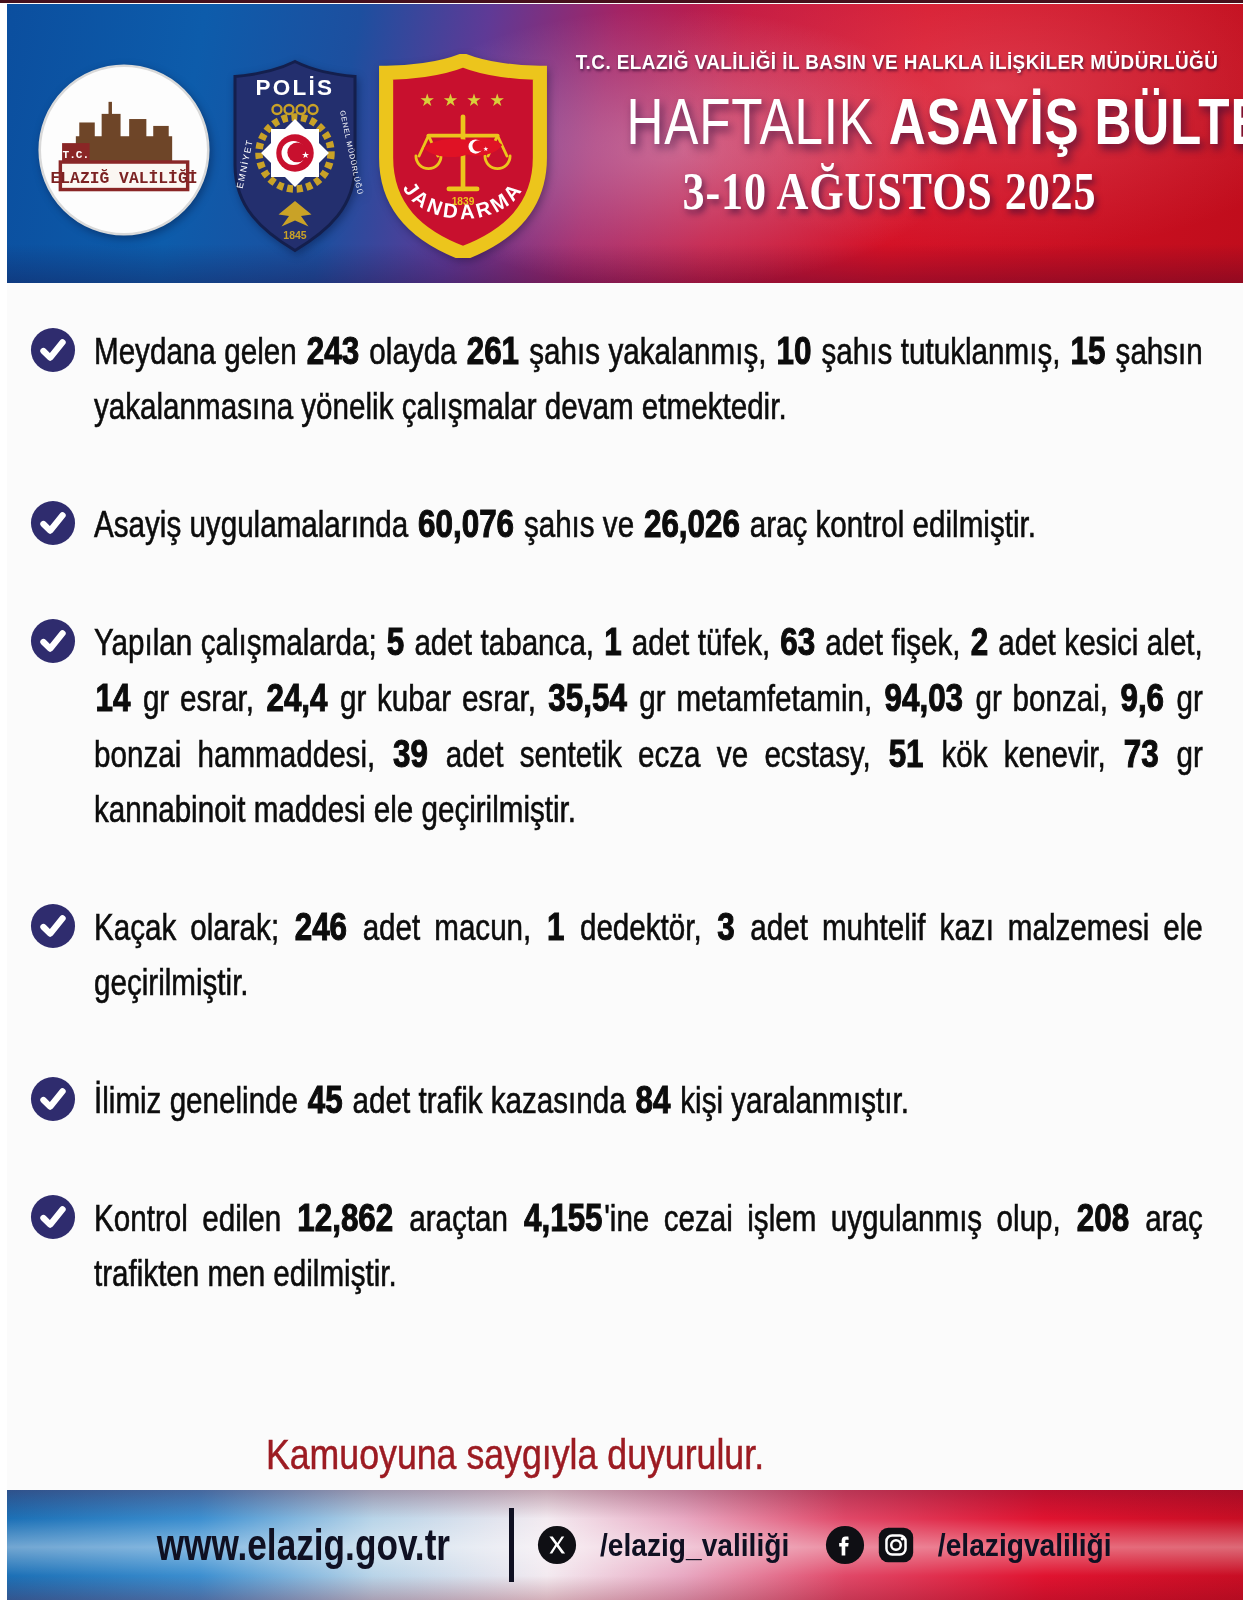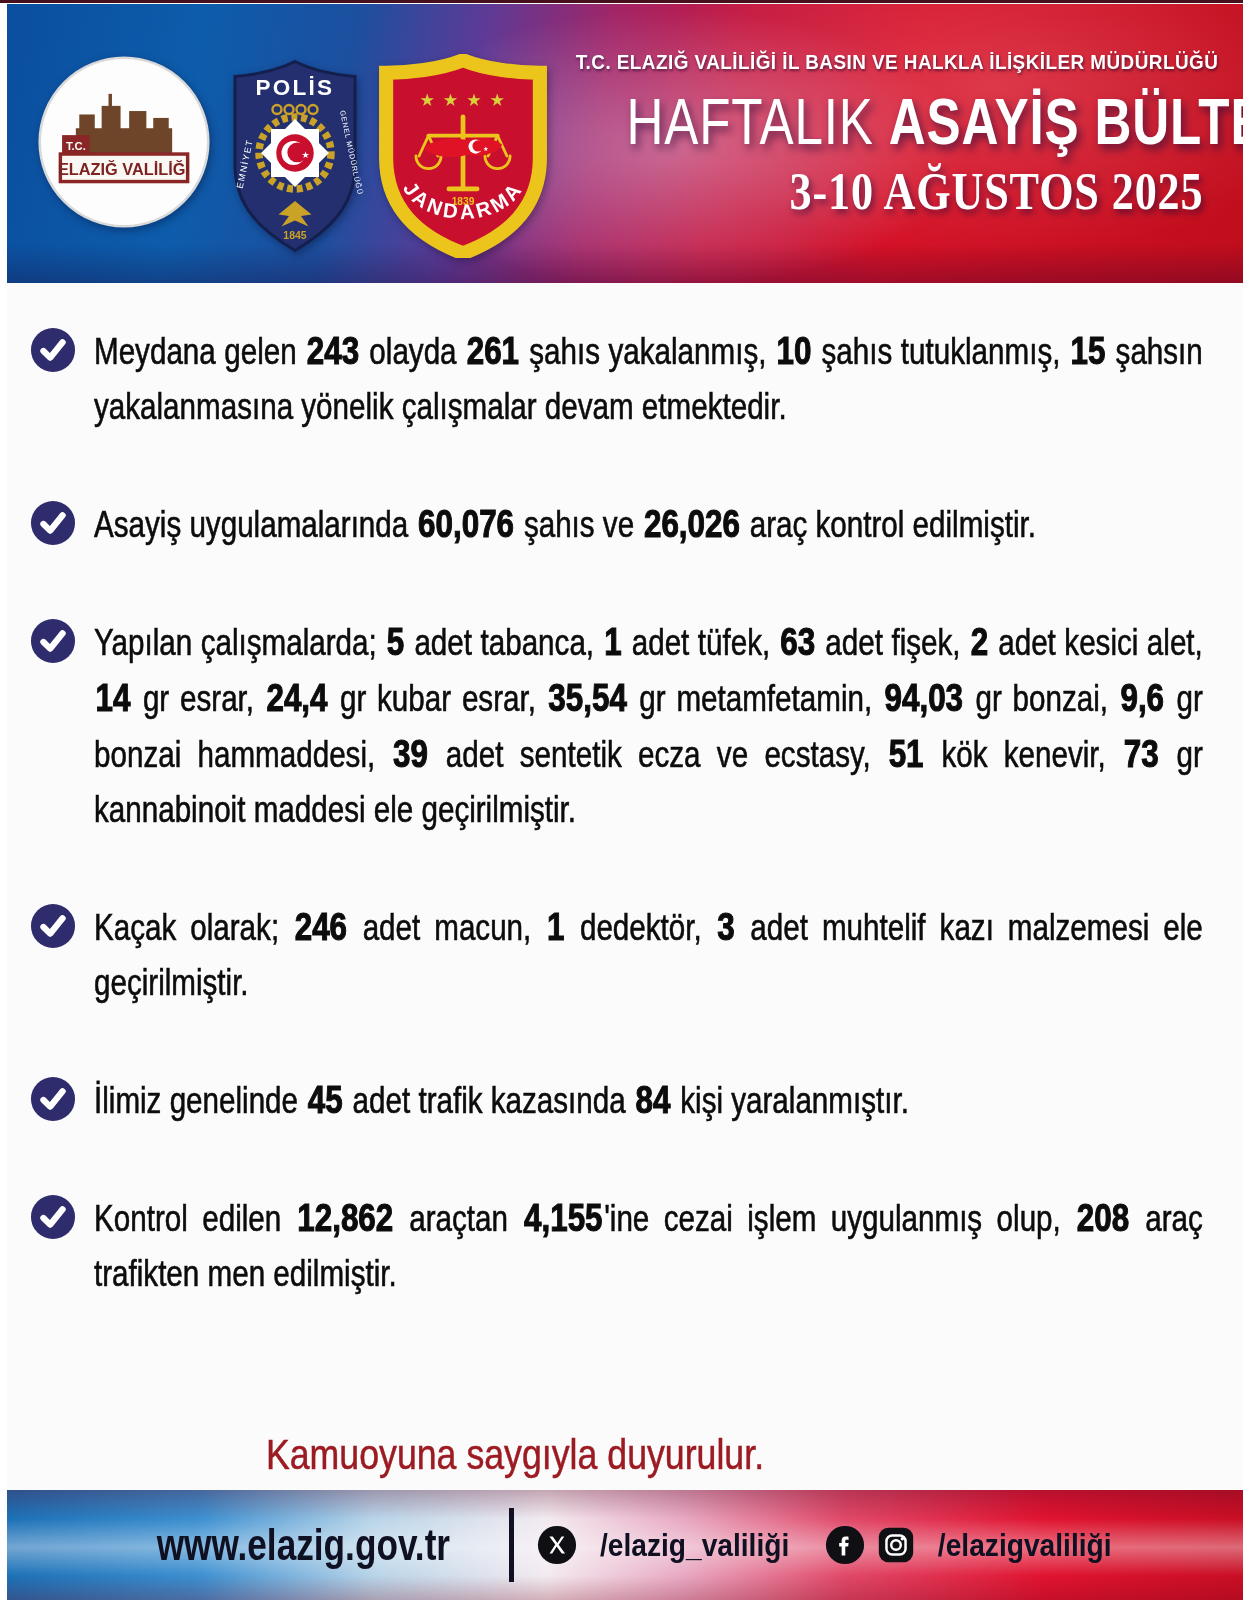--- a/index.html
+++ b/index.html
@@ -15,26 +15,26 @@
   .header{
     position:absolute;top:4px;left:0;width:100%;height:279px;
     background:
       radial-gradient(ellipse 420px 200px at 54% 52%, rgba(235,225,255,0.38) 0%, rgba(235,225,255,0) 70%),
       radial-gradient(ellipse 500px 240px at 80% 30%, rgba(255,160,175,0.28) 0%, rgba(255,160,175,0) 70%),
       linear-gradient(to top, rgba(25,0,45,0.28) 0%, rgba(25,0,45,0) 14%),
       linear-gradient(100deg,#0b4e9e 0%,#0d5cab 16%,#1d4f9f 28%,#5f3a96 38%,#a32465 48%,#c41840 58%,#d41126 72%,#c00d1c 100%);
   }
   .logo-row{position:absolute;left:38px;top:48px;height:210px;}
   .logo{position:absolute;}
-  .logo-valilik{left:0;top:4px;width:172px;height:172px;}
+  .logo-valilik{left:0;top:12px;width:172px;height:172px;font-family:Liberation Mono, monospace;}
   .logo-polis{left:182px;top:4px;width:150px;height:200px;}
   .logo-jandarma{left:334px;top:2px;width:182px;height:204px;}
   .logo svg{width:100%;height:100%;display:block;filter:drop-shadow(2px 3px 4px rgba(0,0,30,0.35));}
 
-  .head-text{position:absolute;left:540px;top:30px;width:700px;text-align:right;color:#fff;}
+  .head-text{position:absolute;left:540px;top:30px;width:700px;text-align:center;color:#fff;}
   .agency{
     font-size:21px;font-weight:700;letter-spacing:.5px;margin-top:16px;
     display:inline-block;transform:scaleX(.9);white-space:nowrap;
     text-shadow:1px 2px 3px rgba(30,0,40,.6);
   }
   .title-line{margin-top:12px;white-space:nowrap;}
   .title-inner{
     display:inline-block;transform:scaleX(.8);font-size:64px;line-height:72px;
     text-shadow:4px 5px 9px rgba(40,10,55,.65);letter-spacing:1px;
   }

